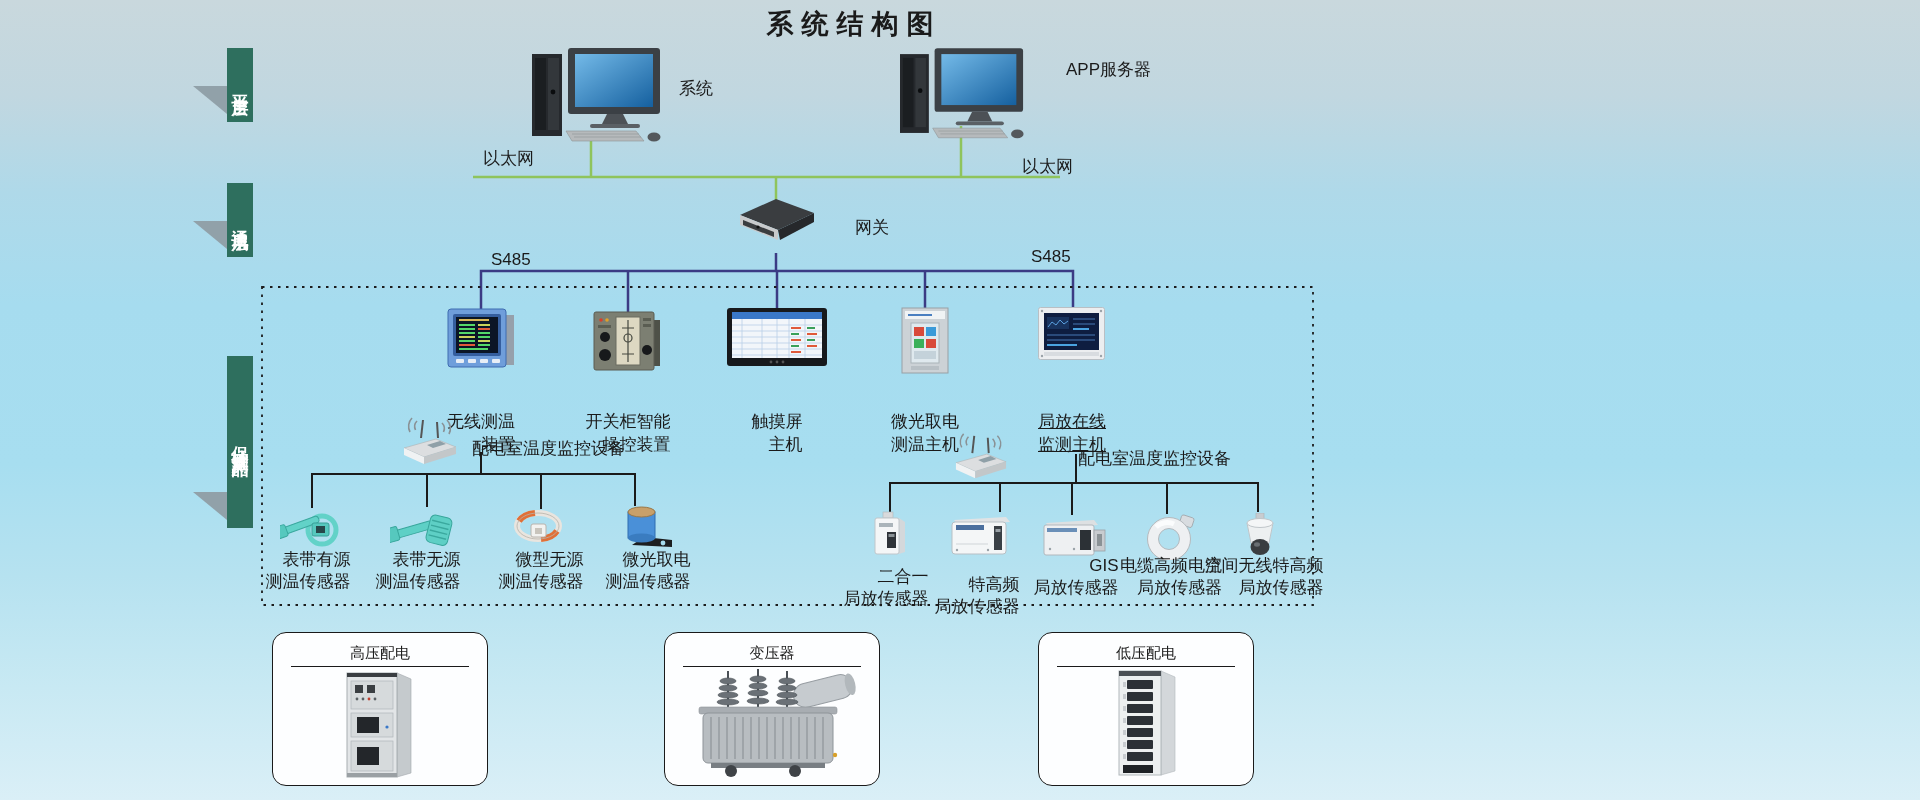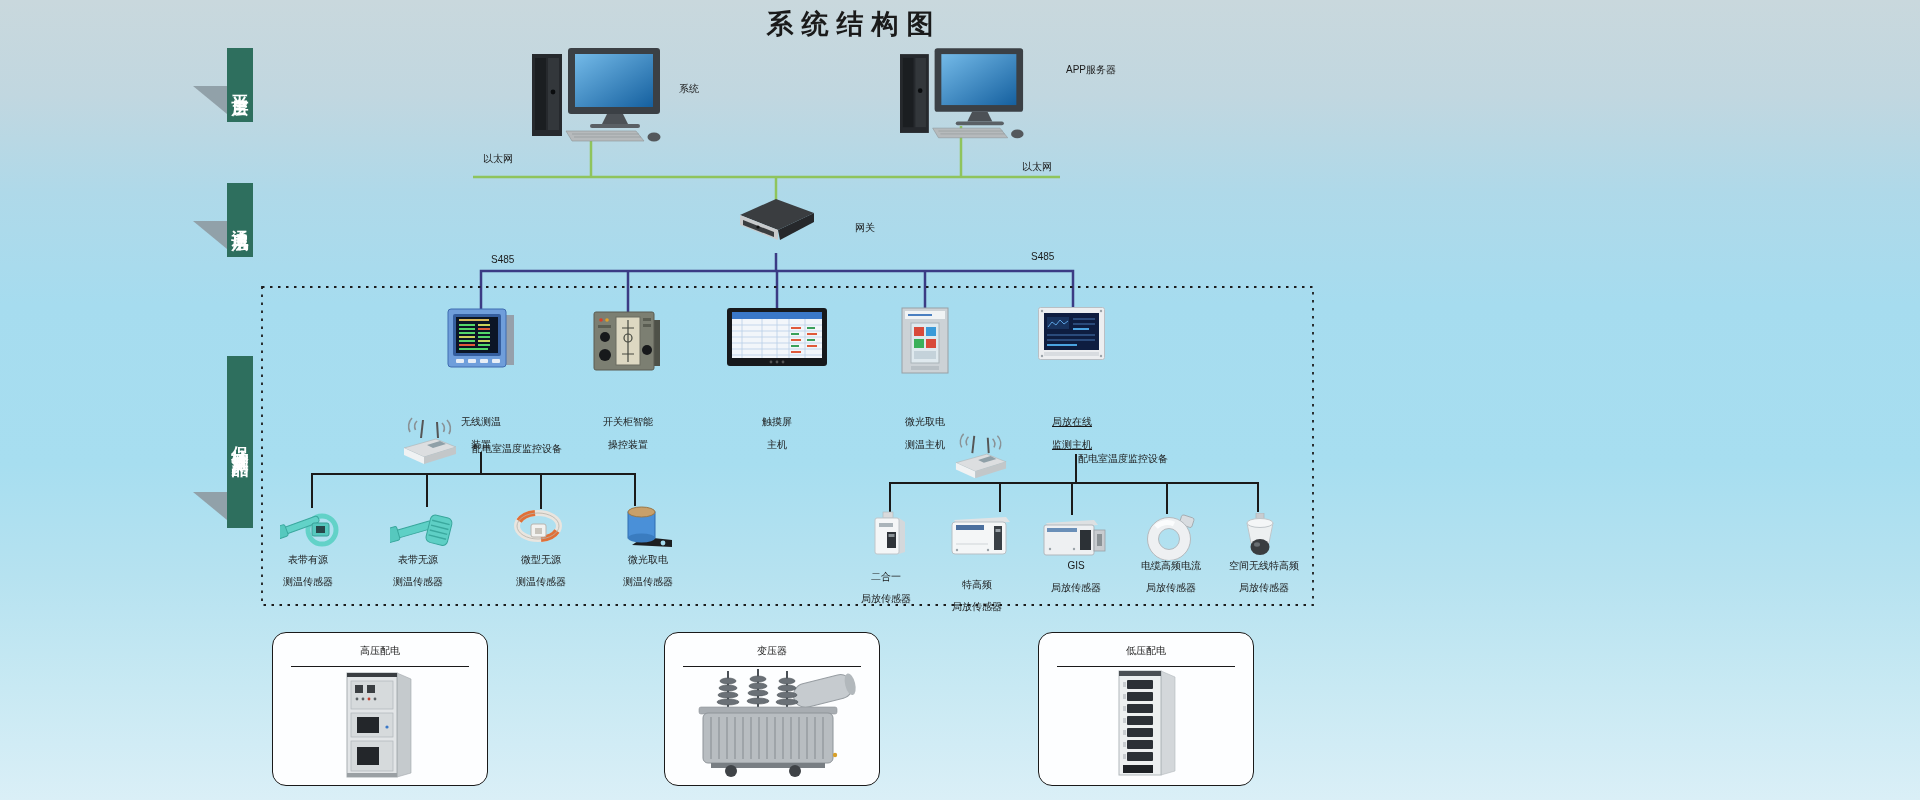--- a/index.html
+++ b/index.html
@@ -1,35 +1,35 @@
 <!DOCTYPE html>
 <html><head>
 <meta charset="utf-8">
 <style>
   html,body{margin:0;padding:0;}
   body{width:1920px;height:800px;overflow:hidden;
        font-family:"Liberation Sans","DejaVu Sans",sans-serif;color:#1a1a1a;}
   #stage{position:relative;width:1920px;height:800px;
     background:linear-gradient(180deg,#c9d8dd 0%,#c1d7e0 12%,#afd9e9 24%,#a6dcef 38%,#a7def0 58%,#b6e2f0 72%,#c8e9f3 86%,#daeff7 100%);}
   .abs{position:absolute;}
-  .lbl{position:absolute;white-space:nowrap;font-size:10px;line-height:17px;}
-  .ctr{transform:translateX(-50%);text-align:center;}
+  .lbl{position:absolute;white-space:nowrap;font-size:17px;line-height:17px;}
+  .ctr{transform:translateX(-50%);text-align:right;}
   .two{line-height:23px;}
   #title{position:absolute;left:806px;top:6px;transform:translateX(-50%);
          font-size:27px;font-weight:bold;letter-spacing:8px;white-space:nowrap;margin-left:48px;}
   .layerbar{position:absolute;left:227px;width:26px;background:#2e6f5e;
             color:#fff;font-weight:bold;font-size:17px;
             writing-mode:vertical-rl;text-orientation:upright;
             display:flex;align-items:center;justify-content:center;letter-spacing:3px;}
   .layershadow{position:absolute;width:34px;height:28px;background:#91a1a9;
                clip-path:polygon(0 0,100% 0,100% 100%);}
   .eqbox{position:absolute;width:216px;height:154px;background:#fdfeff;
          border:1.5px solid #1a1a1a;border-radius:14px;box-sizing:border-box;}
   .eqtitle{position:absolute;top:11px;left:50%;transform:translateX(-50%);
-           font-size:10px;white-space:nowrap;}
+           font-size:15px;white-space:nowrap;}
   .equnderline{position:absolute;top:33px;left:18px;right:18px;border-top:1.5px solid #1a1a1a;}
   svg{display:block;}
 </style>
 </head>
 <body>
 
 <div id="stage">
 
   <svg class="abs" style="left:0;top:0" width="1920" height="800">
 

